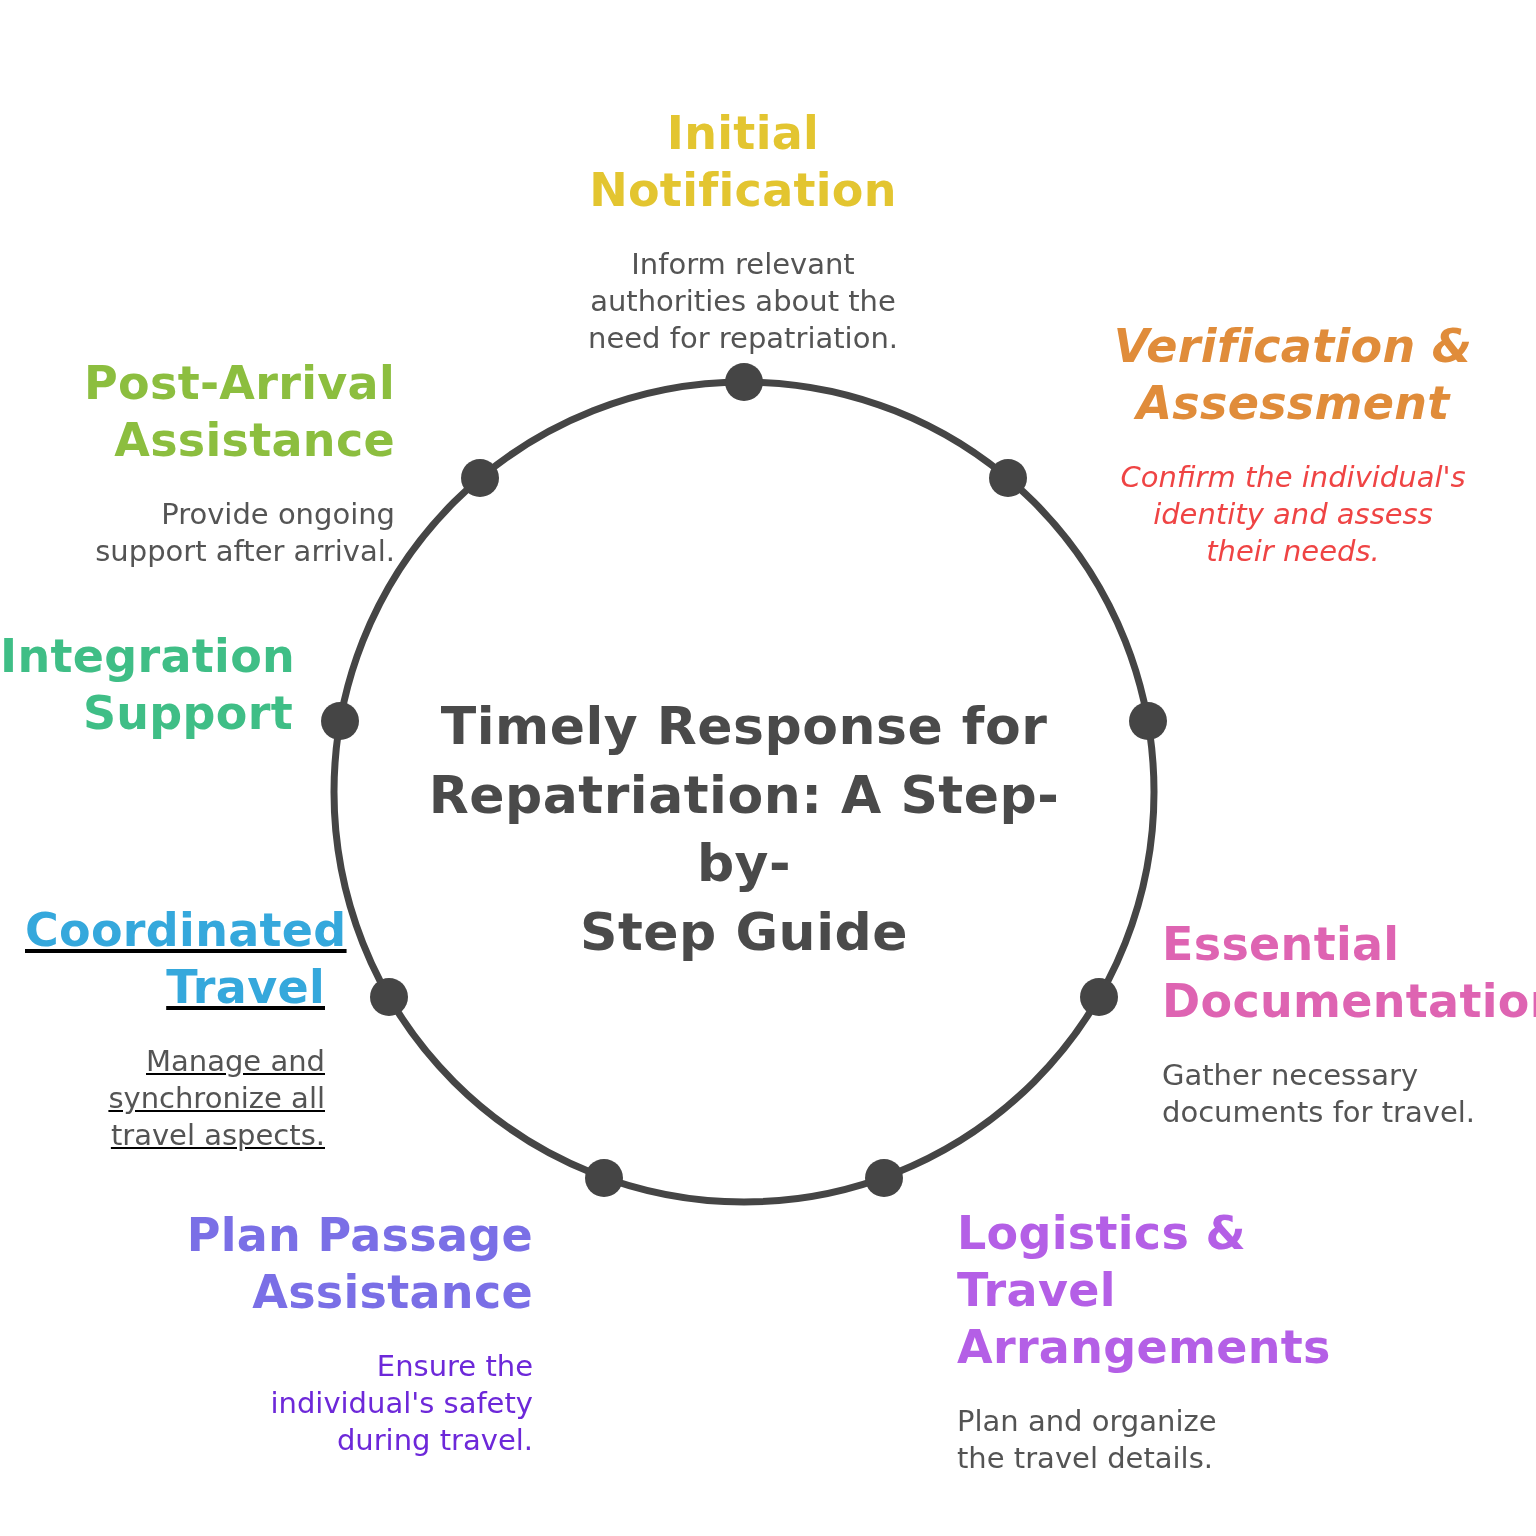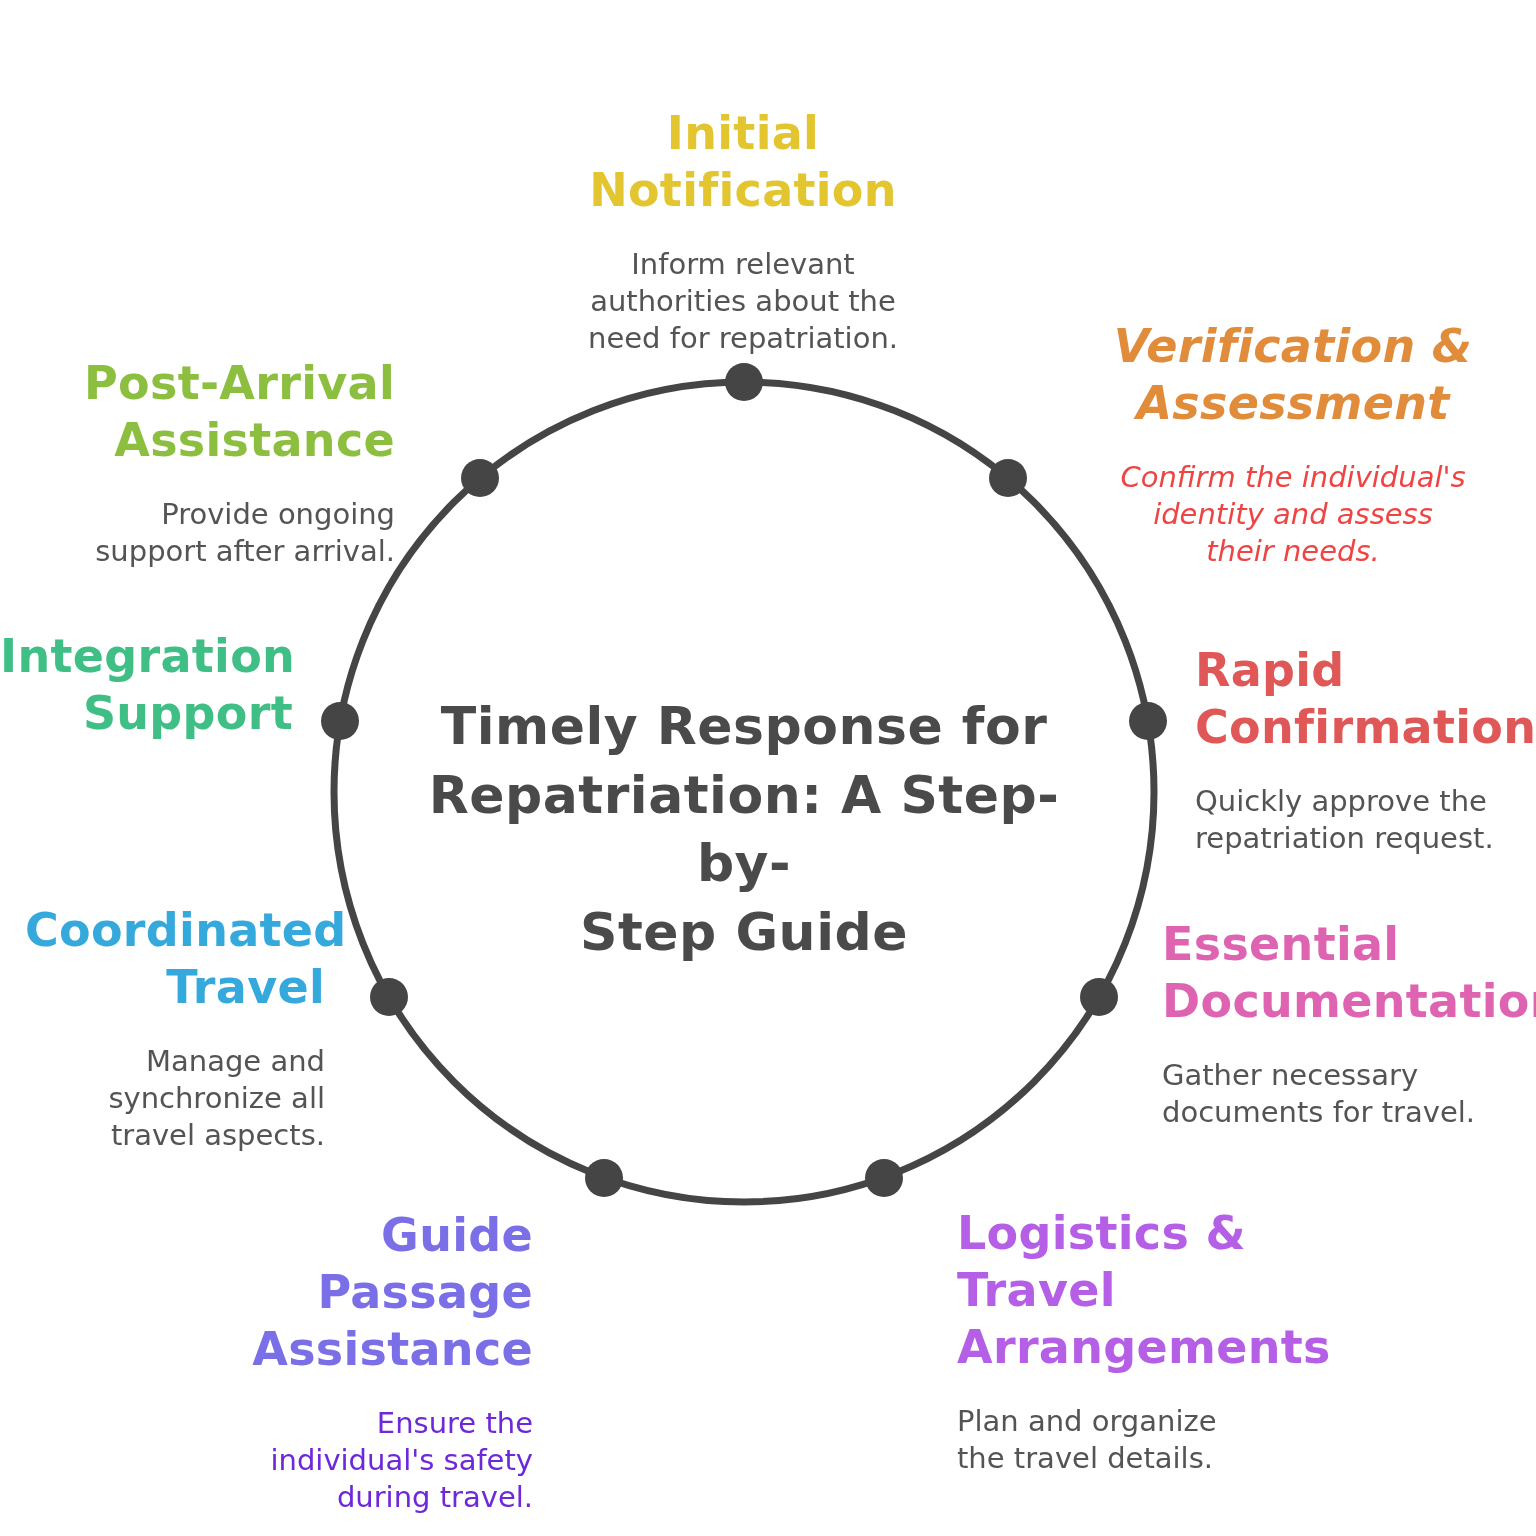--- a/index.html
+++ b/index.html
@@ -42,21 +42,21 @@
     margin-top: 27px;
     white-space: pre-line;
   }
   
   .s1 { left: 493px;  top: 105px;  width: 500px; text-align: center; }
   .s2 { left: 1093px; top: 318px;  width: 400px; text-align: center; font-style: italic; }
   .s3 { left: 1195px; top: 642px;  width: 340px; text-align: left; }
   .s4 { left: 1162px; top: 916px;  width: 374px; text-align: left; }
   .s5 { left: 957px;  top: 1205px; width: 340px; text-align: left; }
   .s6 { right: 1003px; top: 1207px; width: 380px; text-align: right; }
-  .s7 { right: 1211px; top: 902px;  width: 300px; text-align: right; }
+  .s7 { right: 1211px; top: 902px;  width: 300px; text-align: right; text-decoration: underline; }
   .s8 { right: 1243px; top: 628px;  width: 293px; text-align: right; }
   .s9 { right: 1141px; top: 355px;  width: 330px; text-align: right; }
 </style>
 </head>
 <body>
 
 <div class="canvas">
 
   <svg class="circle-layer" viewBox="0 0 1536 1536" xmlns="http://www.w3.org/2000/svg">
     <circle cx="744" cy="792" r="410" fill="none" stroke-width="7" stroke="#454545"></circle>
@@ -84,44 +84,38 @@
   </div>
 
   <div class="step s2">
     <div class="step-title" style="color: rgb(224, 140, 58);">Verification &amp;
 Assessment</div>
     <div class="step-desc" style="color: #ef4444;">Confirm the individual's
 identity and assess
 their needs.</div>
   </div>
 
-  <div class="step s3">
-    <div class="step-title" style="color: rgb(224, 87, 87);">Rapid
-Confirmation</div>
-    <div class="step-desc" style="color: rgb(84, 84, 84);">Quickly approve the
-repatriation request.</div>
-  </div>
 
   <div class="step s4">
     <div class="step-title" style="color: rgb(222, 100, 178);">Essential
 Documentation</div>
     <div class="step-desc" style="color: rgb(84, 84, 84);">Gather necessary
 documents for travel.</div>
   </div>
 
   <div class="step s5">
     <div class="step-title" style="color: rgb(180, 95, 230);">Logistics &amp;
 Travel
 Arrangements</div>
     <div class="step-desc" style="color: rgb(84, 84, 84);">Plan and organize
 the travel details.</div>
   </div>
 
   <div class="step s6">
-    <div class="step-title" style="color: rgb(122, 111, 230);">Guide Passage
+    <div class="step-title" style="color: rgb(122, 111, 230);">Plan Passage
 Assistance</div>
     <div class="step-desc" style="color: #6d28d9;">Ensure the
 individual's safety
 during travel.</div>
   </div>
 
   <div class="step s7">
     <div class="step-title" style="color: rgb(53, 168, 220);">Coordinated
 Travel</div>
     <div class="step-desc" style="color: rgb(84, 84, 84);">Manage and

